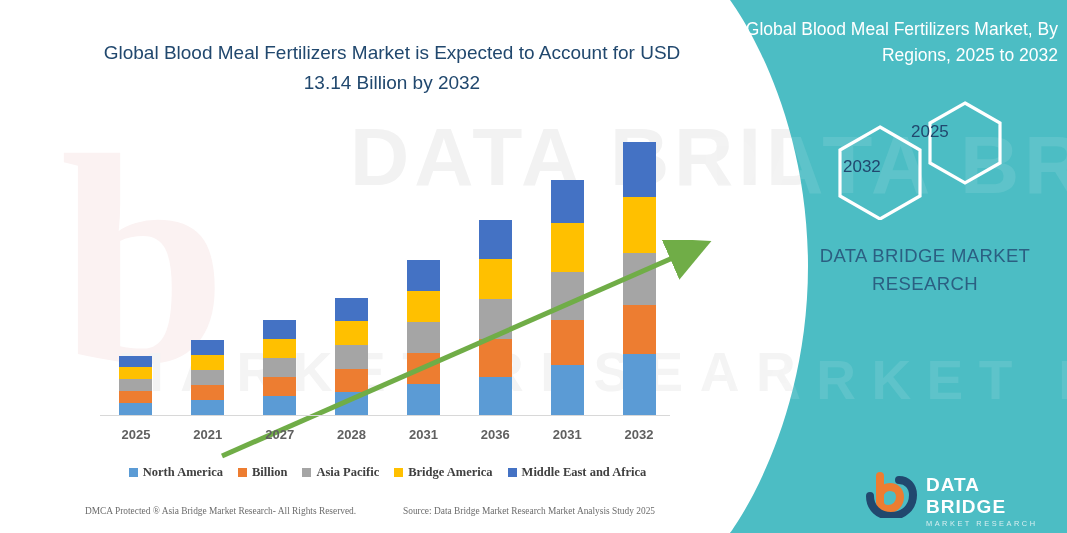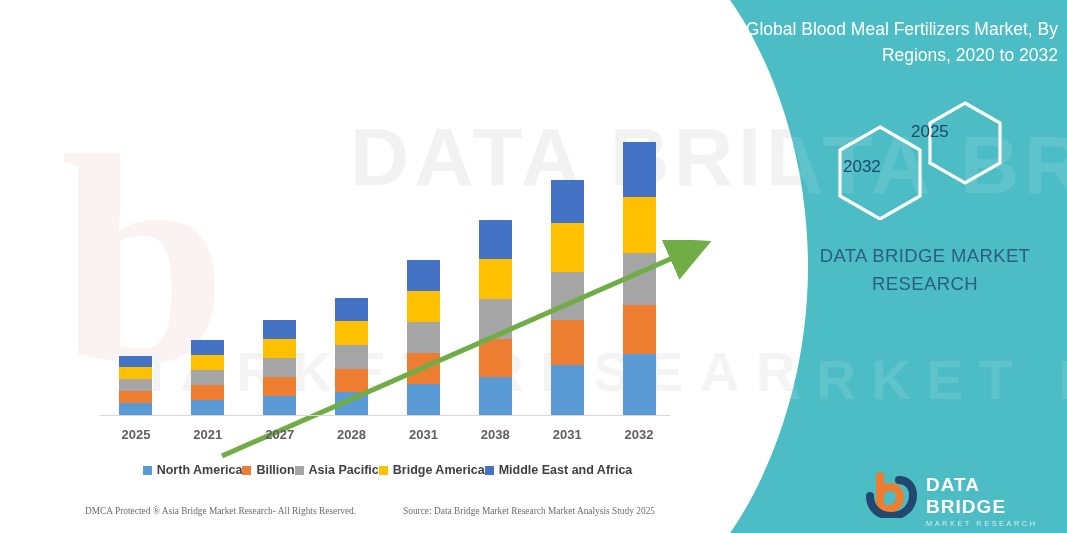--- a/index.html
+++ b/index.html
@@ -50,39 +50,40 @@
   .bar{width:33px;display:flex;flex-direction:column;}
   .seg{width:100%;}
 
   .arrow{position:absolute;left:100px;top:120px;width:520px;height:225px;pointer-events:none;}
 
   .xlabels{position:absolute;left:100px;top:427px;width:575px;height:20px;
      display:flex;justify-content:space-around;}
   .xlabel{width:70px;text-align:center;color:#606060;font-size:13px;font-weight:700;}
 
   .legend{position:absolute;left:100px;top:460px;width:575px;height:20px;
-     display:flex;align-items:center;justify-content:center;}
+     display:flex;align-items:flex-end;justify-content:center;gap:15px;font-family:Liberation Serif, serif;}
   .lg{display:flex;align-items:center;gap:5px;}
   .lgsw{width:9px;height:9px;display:block;}
   .lgtx{color:#404040;font-size:12.5px;font-weight:700;white-space:nowrap;}
 
   .footer{position:absolute;left:0;top:506px;width:690px;height:18px;color:#6c6c6c;
     font-family:"Liberation Serif","DejaVu Serif",serif;font-size:9.4px;}
   .f-left{position:absolute;left:85px;top:0;white-space:nowrap;}
   .f-right{position:absolute;left:403px;top:0;white-space:nowrap;}
 </style>
 </head>
 <body>
 
 <div id="stage">
 
   <div class="wm wm-b">b</div>
   <div class="wm wm-data">DATA BRIDGE</div>
   <div class="wm wm-sub">MARKET RESEARCH</div>
 
+  <div class="chart-title">Global Blood Meal Fertilizers Market is Expected to Account for USD 13.14 Billion by 2032</div>
 
   <div class="plot">
     <div class="bars" id="bars">
         <div class="bar">
           <div class="seg" style="background: rgb(68, 114, 196); height: 11px;"></div>
           <div class="seg" style="background: rgb(255, 192, 0); height: 12px;"></div>
           <div class="seg" style="background: rgb(165, 165, 165); height: 12px;"></div>
           <div class="seg" style="background: rgb(237, 125, 49); height: 12px;"></div>
           <div class="seg" style="background: rgb(91, 155, 213); height: 12px;"></div>
         </div>
@@ -146,21 +147,21 @@
     </svg>
   </div>
 
   <div class="axis"></div>
   <div class="xlabels" id="xlabels">
       <div class="xlabel">2025</div>
       <div class="xlabel">2021</div>
       <div class="xlabel">2027</div>
       <div class="xlabel">2028</div>
       <div class="xlabel">2031</div>
-      <div class="xlabel">2038</div>
+      <div class="xlabel">2036</div>
       <div class="xlabel">2031</div>
       <div class="xlabel">2032</div>
     </div>
   <div class="legend" id="legend">
       <div class="lg">
         <span class="lgsw" style="background: rgb(91, 155, 213);"></span>
         <span class="lgtx">North America</span>
       </div>
       <div class="lg">
         <span class="lgsw" style="background: rgb(237, 125, 49);"></span>
@@ -186,21 +187,21 @@
   </div>
 
   <div class="teal">
     <svg width="377" height="533" viewBox="0 0 377 533">
       <path d="M377,0 L377,533 L40,533 C40,533 118,430 118,266 C118,102 40,0 40,0 Z" fill="#4cbdc4"></path>
     </svg>
   </div>
   <div class="teal-wm teal-wm1">DATA BRIDGE</div>
   <div class="teal-wm teal-wm2">MARKET RESEARCH</div>
 
-  <div class="teal-title">Global Blood Meal Fertilizers Market, By Regions, 2020 to 2032</div>
+  <div class="teal-title">Global Blood Meal Fertilizers Market, By Regions, 2025 to 2032</div>
 
   <div class="hexwrap">
     <svg width="215" height="125" viewBox="0 0 215 125">
       <polygon points="150,8 185,28 185,68 150,88 115,68 115,28" fill="none" stroke="#ffffff" stroke-width="3.2"></polygon>
       <polygon points="65,32 105,55 105,101 65,124 25,101 25,55" fill="none" stroke="#ffffff" stroke-width="3.2"></polygon>
     </svg>
     <span class="hexlabel hex2025">2025</span>
     <span class="hexlabel hex2032">2032</span>
   </div>
 

